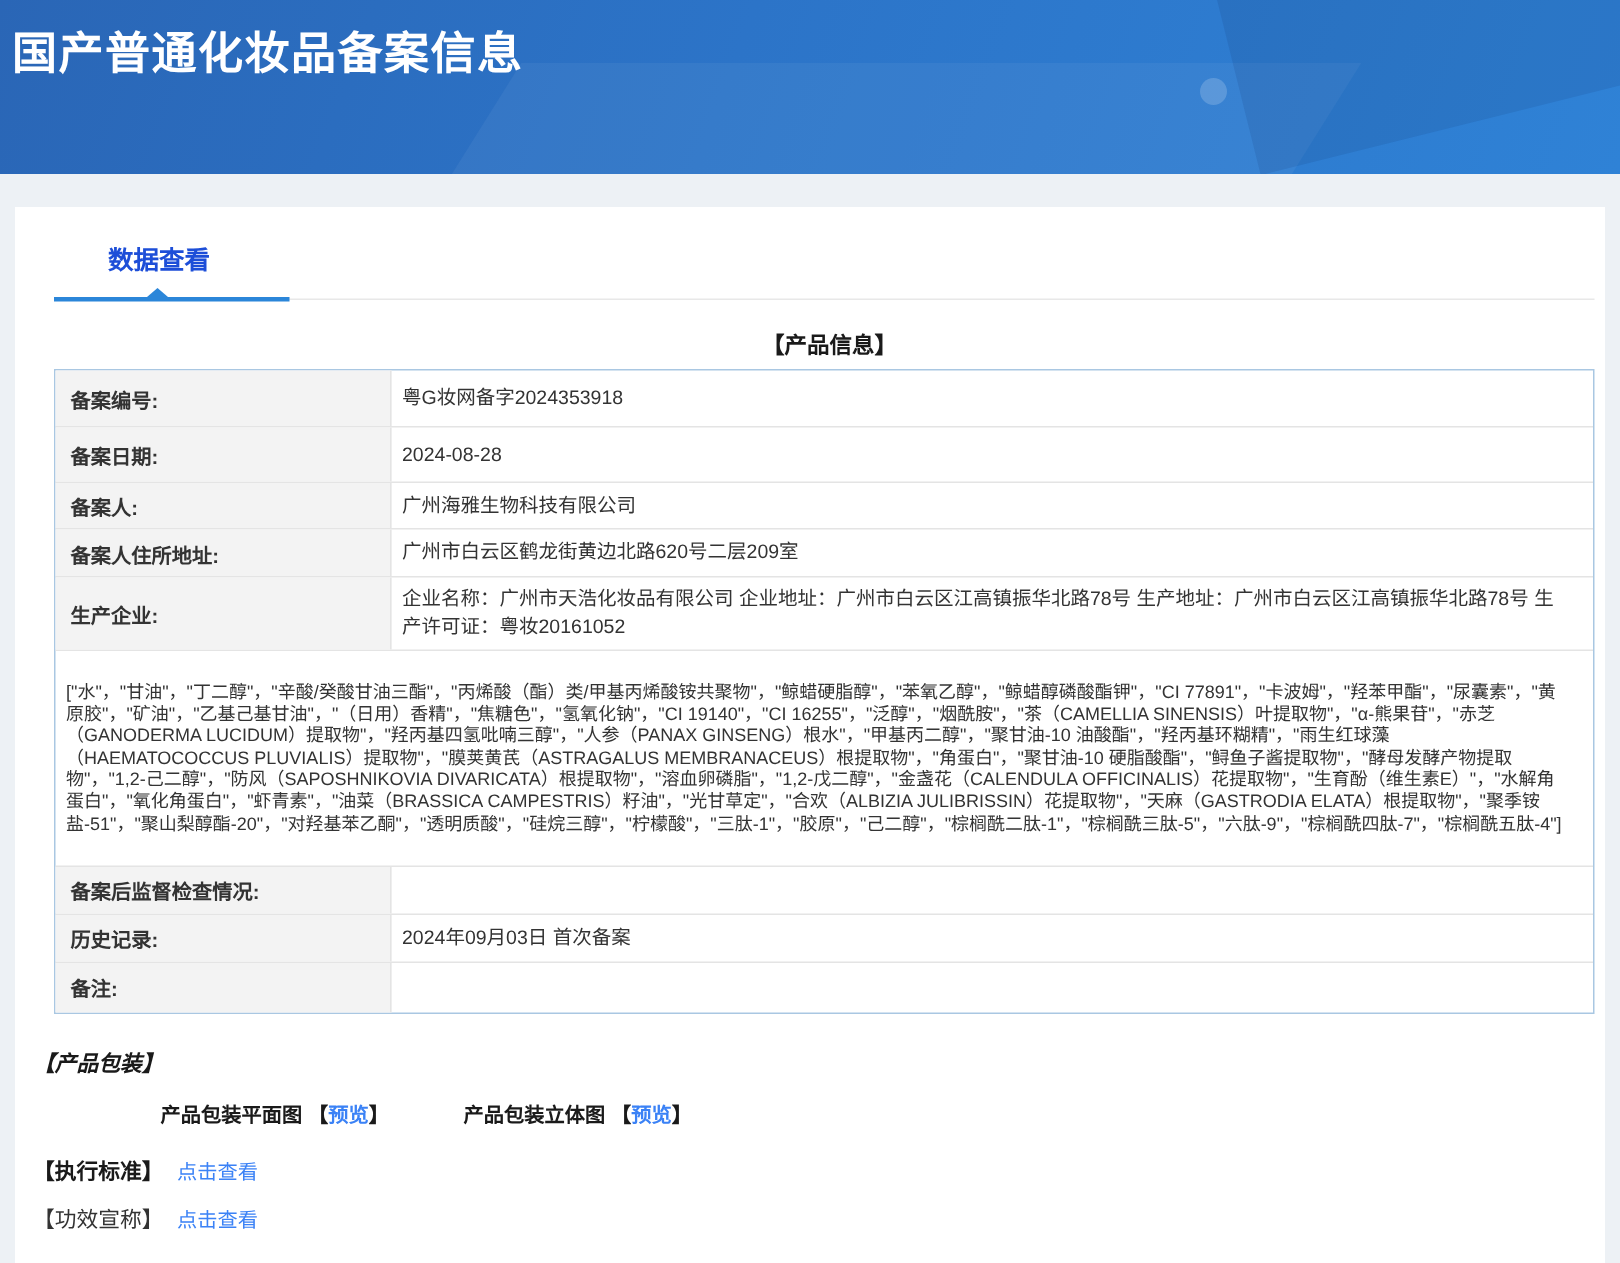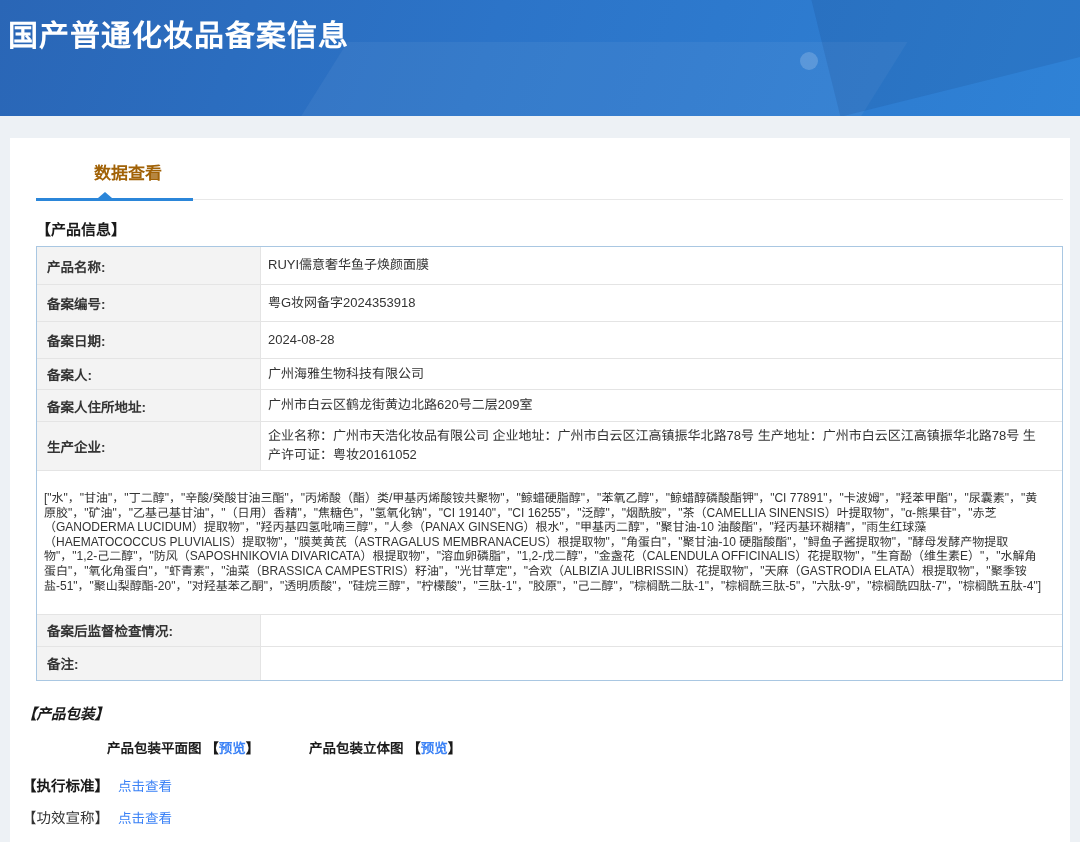--- a/index.html
+++ b/index.html
@@ -26,31 +26,31 @@
     padding:11px 0 0 8px; letter-spacing:1px;
   }
   
   .card{
     position:relative; margin:22px auto 0; width:1060px; min-height:712px;
     background:#ffffff; padding-bottom:30px;
   }
   
   .tab-bar{ padding-top:21px; }
   .tab-label{
-    display:inline-block; margin-left:84px; padding-bottom:14px;
-    font-size:17px; font-weight:bold; color:#a16207; cursor:pointer;
+    display:inline-block; margin-left:62px; padding-bottom:14px;
+    font-size:17px; font-weight:bold; color:#1d4ed8; cursor:pointer;
   }
   .tab-line{ position:relative; height:4px; }
   .line-gray{ position:absolute; left:26px; right:7px; top:1px; height:1px; background:#e8e8e8; }
   .line-blue{ position:absolute; left:26px; width:157px; top:0; height:3px; background:#2b86d9; }
   .tab-caret{ position:absolute; left:88px; top:-6px; width:0; height:0;
     border-left:7px solid transparent; border-right:7px solid transparent;
     border-bottom:6px solid #2b86d9; }
   
-  .section-heading{ margin:16px 0 7px 26px; font-size:15px; font-weight:bold; color:#1a1a1a; }
+  .section-heading{ margin:16px 0 7px 26px; font-size:15px; font-weight:bold; color:#1a1a1a;text-align:center; }
   
   .ptable{ margin:0 7px 0 26px; border:1px solid #a9c7e2; }
   .trow{ display:flex; border-top:1px solid #e4e4e4; }
   .trow:first-child{ border-top:none; }
   .tlabel{
     flex:0 0 224px; background:#f3f3f3; border-right:1px solid #e4e4e4;
     display:flex; align-items:center; padding:5px 8px 5px 10px;
     font-size:13.5px; font-weight:bold; color:#333;
   }
   .tvalue{
@@ -89,24 +89,20 @@
       <div class="line-gray"></div>
       <div class="line-blue"></div>
       <div class="tab-caret"></div>
     </div>
   </div>
 
   <div class="section-heading">【产品信息】</div>
 
   <div class="ptable">
     <div class="trow h37">
-      <div class="tlabel">产品名称:</div>
-      <div class="tvalue">RUYI儒意奢华鱼子焕颜面膜</div>
-    </div>
-    <div class="trow h37">
       <div class="tlabel">备案编号:</div>
       <div class="tvalue">粤G妆网备字2024353918</div>
     </div>
     <div class="trow h37">
       <div class="tlabel">备案日期:</div>
       <div class="tvalue">2024-08-28</div>
     </div>
     <div class="trow h31">
       <div class="tlabel">备案人:</div>
       <div class="tvalue">广州海雅生物科技有限公司</div>
@@ -118,20 +114,24 @@
     <div class="trow h46">
       <div class="tlabel">生产企业:</div>
       <div class="tvalue">企业名称：广州市天浩化妆品有限公司 企业地址：广州市白云区江高镇振华北路78号 生产地址：广州市白云区江高镇振华北路78号 生产许可证：粤妆20161052</div>
     </div>
     <div class="trow h144">
       <div class="tvalue small">["水"，"甘油"，"丁二醇"，"辛酸/癸酸甘油三酯"，"丙烯酸（酯）类/甲基丙烯酸铵共聚物"，"鲸蜡硬脂醇"，"苯氧乙醇"，"鲸蜡醇磷酸酯钾"，"CI 77891"，"卡波姆"，"羟苯甲酯"，"尿囊素"，"黄原胶"，"矿油"，"乙基己基甘油"，"（日用）香精"，"焦糖色"，"氢氧化钠"，"CI 19140"，"CI 16255"，"泛醇"，"烟酰胺"，"茶（CAMELLIA SINENSIS）叶提取物"，"α-熊果苷"，"赤芝（GANODERMA LUCIDUM）提取物"，"羟丙基四氢吡喃三醇"，"人参（PANAX GINSENG）根水"，"甲基丙二醇"，"聚甘油-10 油酸酯"，"羟丙基环糊精"，"雨生红球藻（HAEMATOCOCCUS PLUVIALIS）提取物"，"膜荚黄芪（ASTRAGALUS MEMBRANACEUS）根提取物"，"角蛋白"，"聚甘油-10 硬脂酸酯"，"鲟鱼子酱提取物"，"酵母发酵产物提取物"，"1,2-己二醇"，"防风（SAPOSHNIKOVIA DIVARICATA）根提取物"，"溶血卵磷脂"，"1,2-戊二醇"，"金盏花（CALENDULA OFFICINALIS）花提取物"，"生育酚（维生素E）"，"水解角蛋白"，"氧化角蛋白"，"虾青素"，"油菜（BRASSICA CAMPESTRIS）籽油"，"光甘草定"，"合欢（ALBIZIA JULIBRISSIN）花提取物"，"天麻（GASTRODIA ELATA）根提取物"，"聚季铵盐-51"，"聚山梨醇酯-20"，"对羟基苯乙酮"，"透明质酸"，"硅烷三醇"，"柠檬酸"，"三肽-1"，"胶原"，"己二醇"，"棕榈酰二肽-1"，"棕榈酰三肽-5"，"六肽-9"，"棕榈酰四肽-7"，"棕榈酰五肽-4"]</div>
     </div>
     <div class="trow h32">
       <div class="tlabel">备案后监督检查情况:</div>
       <div class="tvalue"></div>
+    </div>
+    <div class="trow h32">
+      <div class="tlabel">历史记录:</div>
+      <div class="tvalue">2024年09月03日 首次备案</div>
     </div>
     <div class="trow h34">
       <div class="tlabel">备注:</div>
       <div class="tvalue"></div>
     </div>
   </div>
 
   <div class="pack-heading">【产品包装】</div>
   <div class="pack-row">
     <span class="pack-item">

